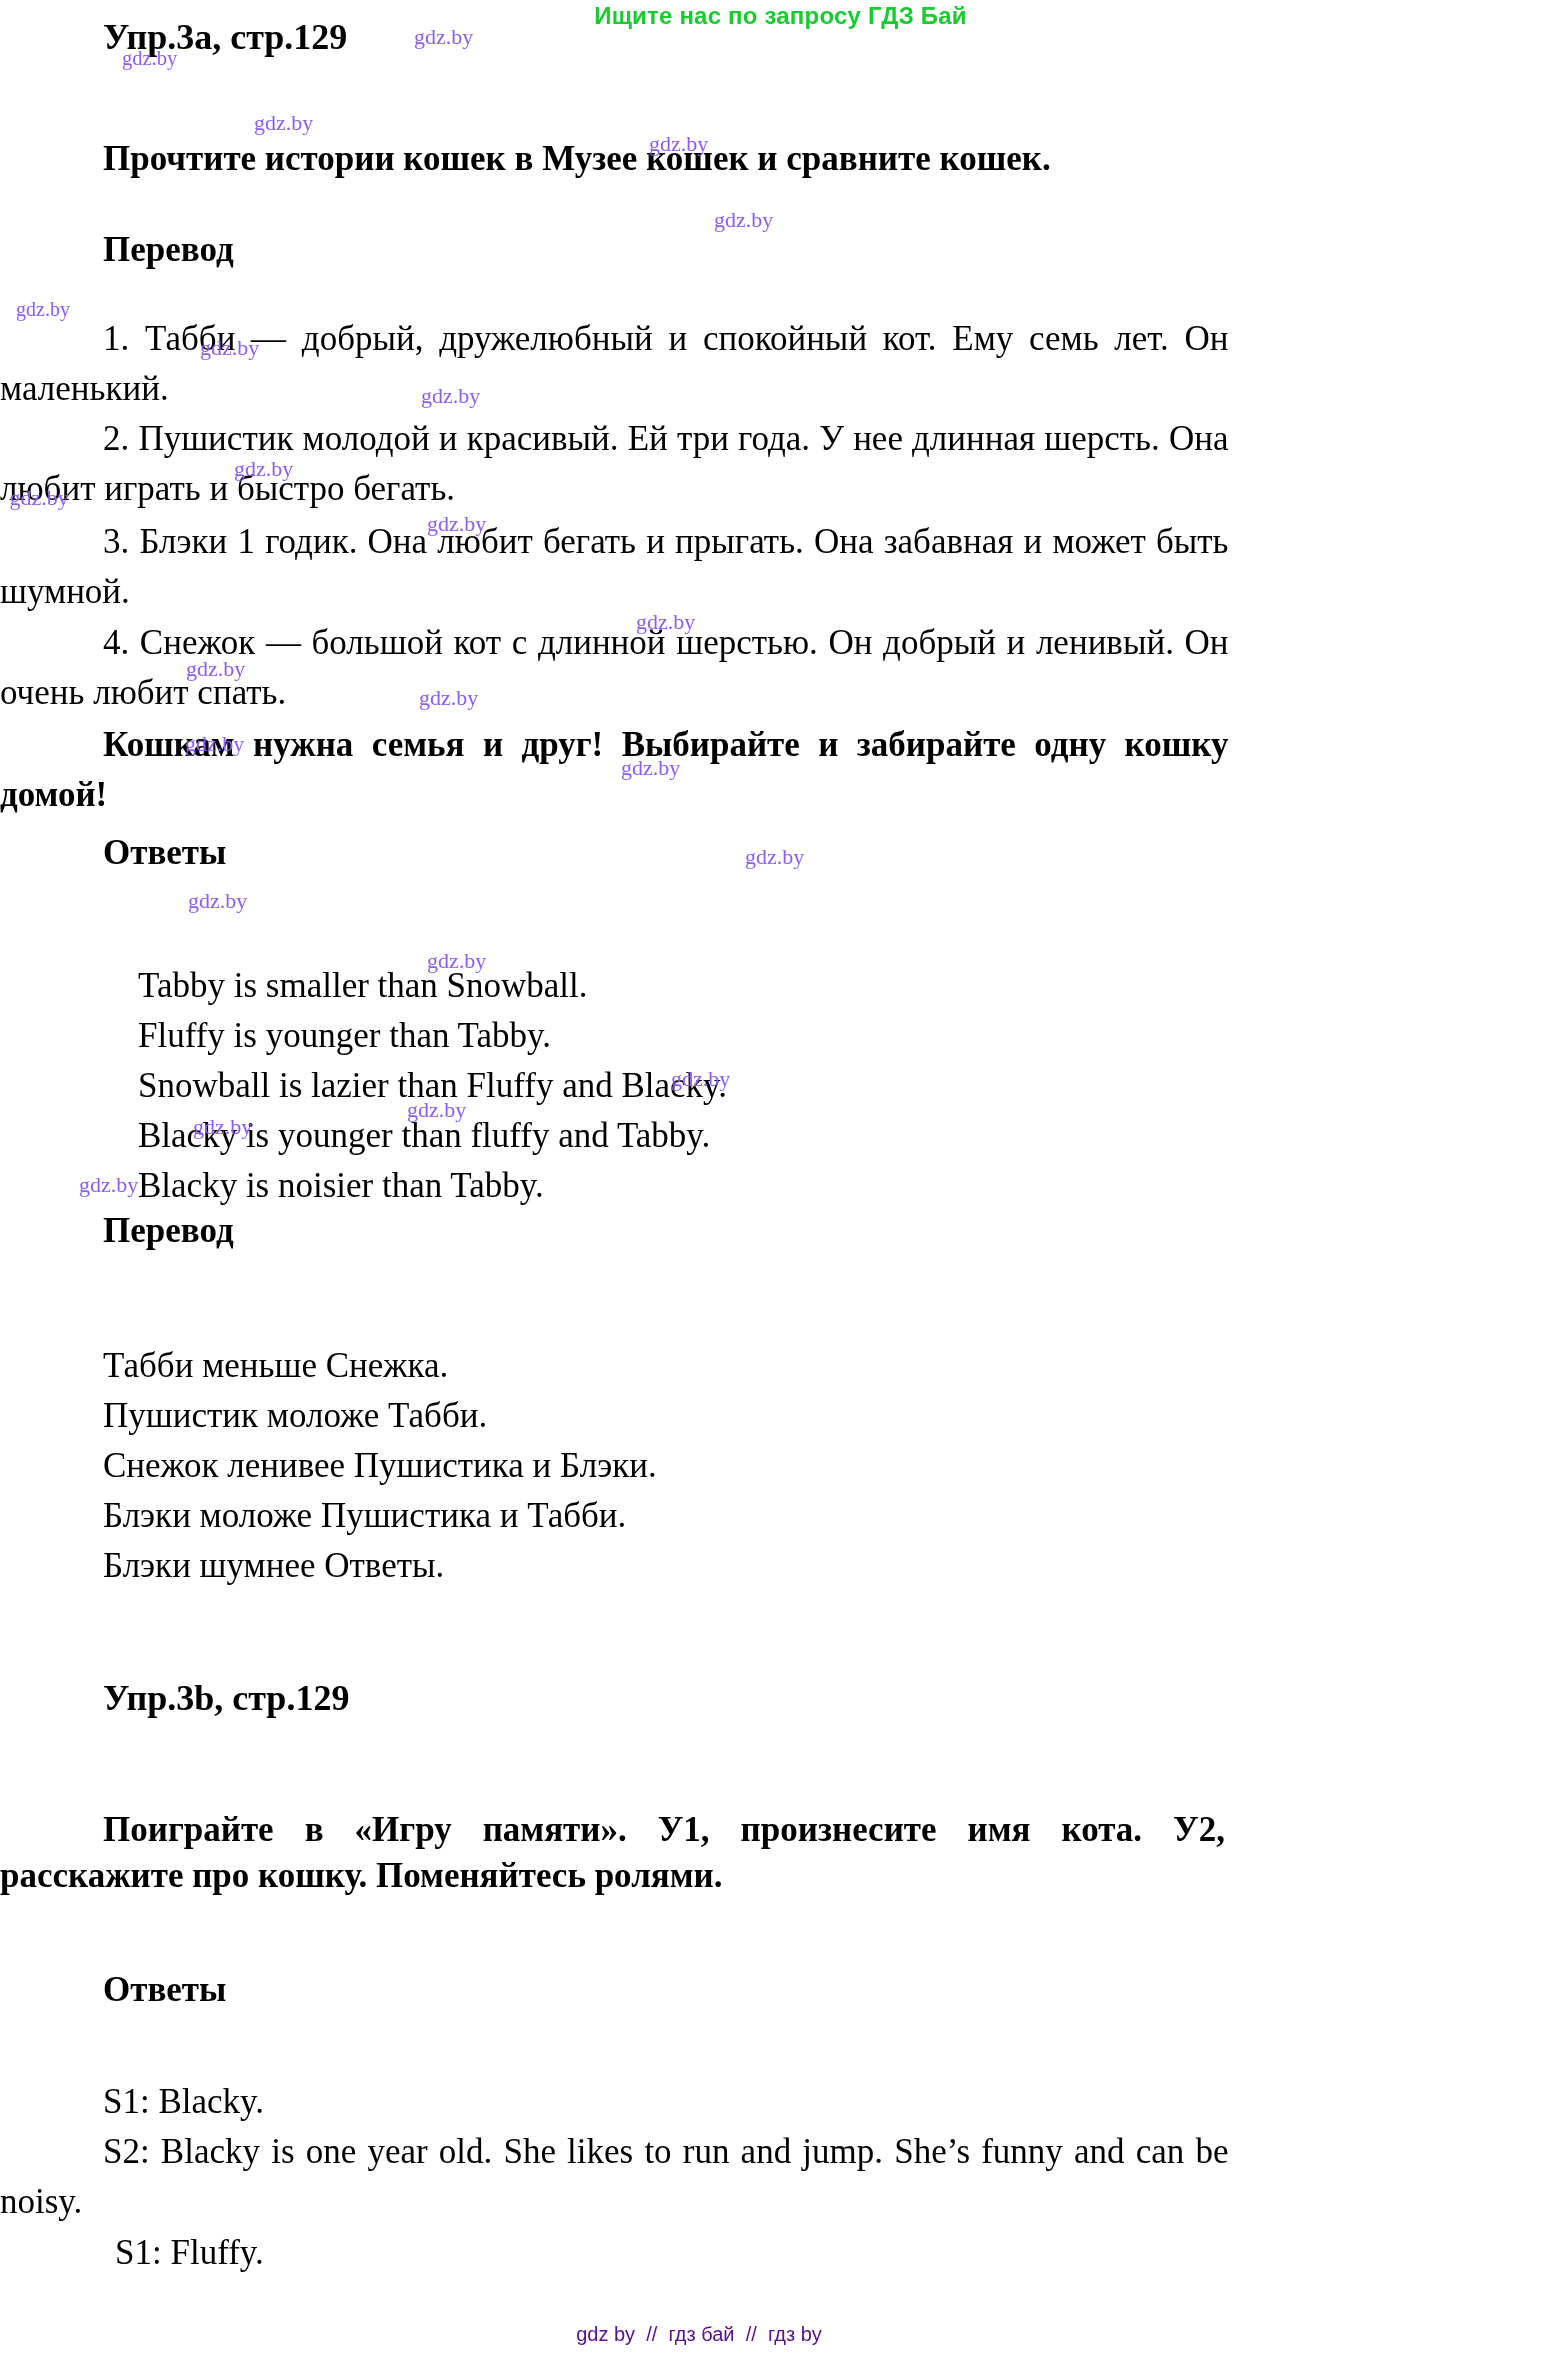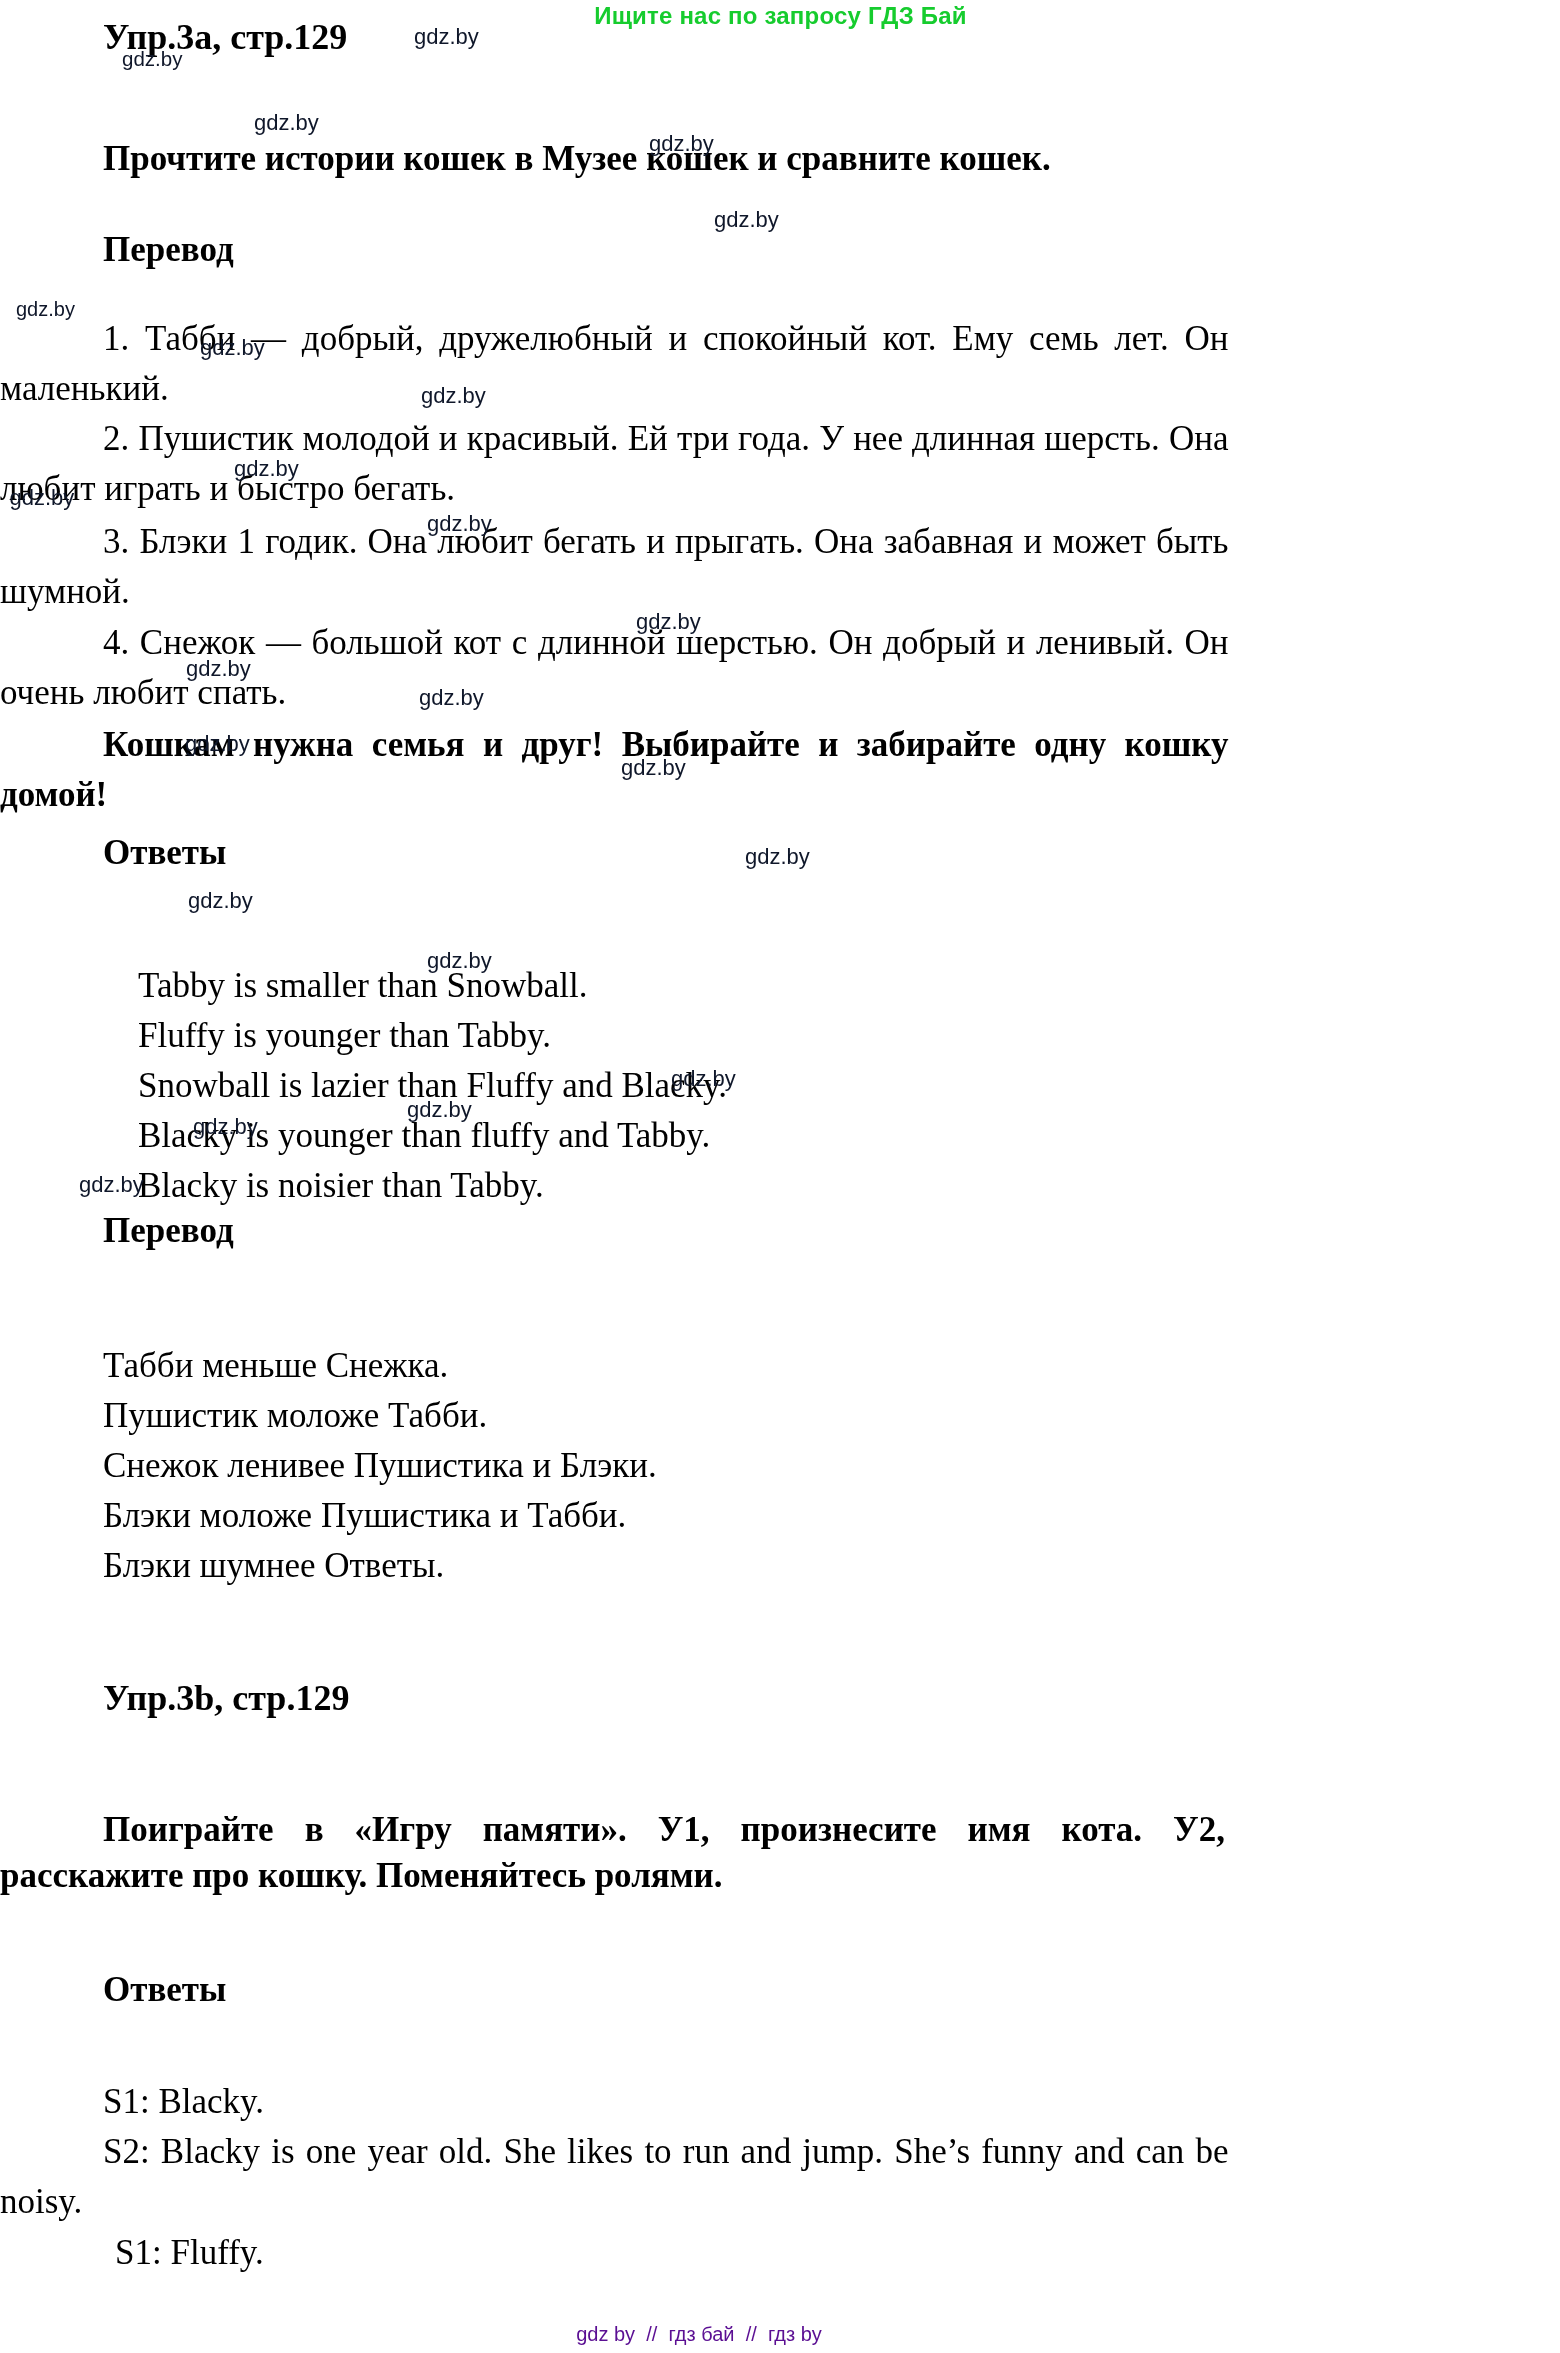--- a/index.html
+++ b/index.html
@@ -102,22 +102,22 @@
     line-height: 50px;
     padding-left: 0px;
     padding-right: 20.5px;
     text-align: justify;
     text-indent: 103px;
   }
 
   
   .wm {
     position: absolute;
-    font-family: Liberation Sans, sans-serif;
-    color: #0f172a;
+    font-family: Liberation Serif, serif;
+    color: #8b5cf6;
     white-space: pre;
     pointer-events: none;
   }
 </style>
 </head>
 <body>
 
 <div id="page">
 
   <div class="promo-banner">Ищите нас по запросу ГДЗ Бай</div>

